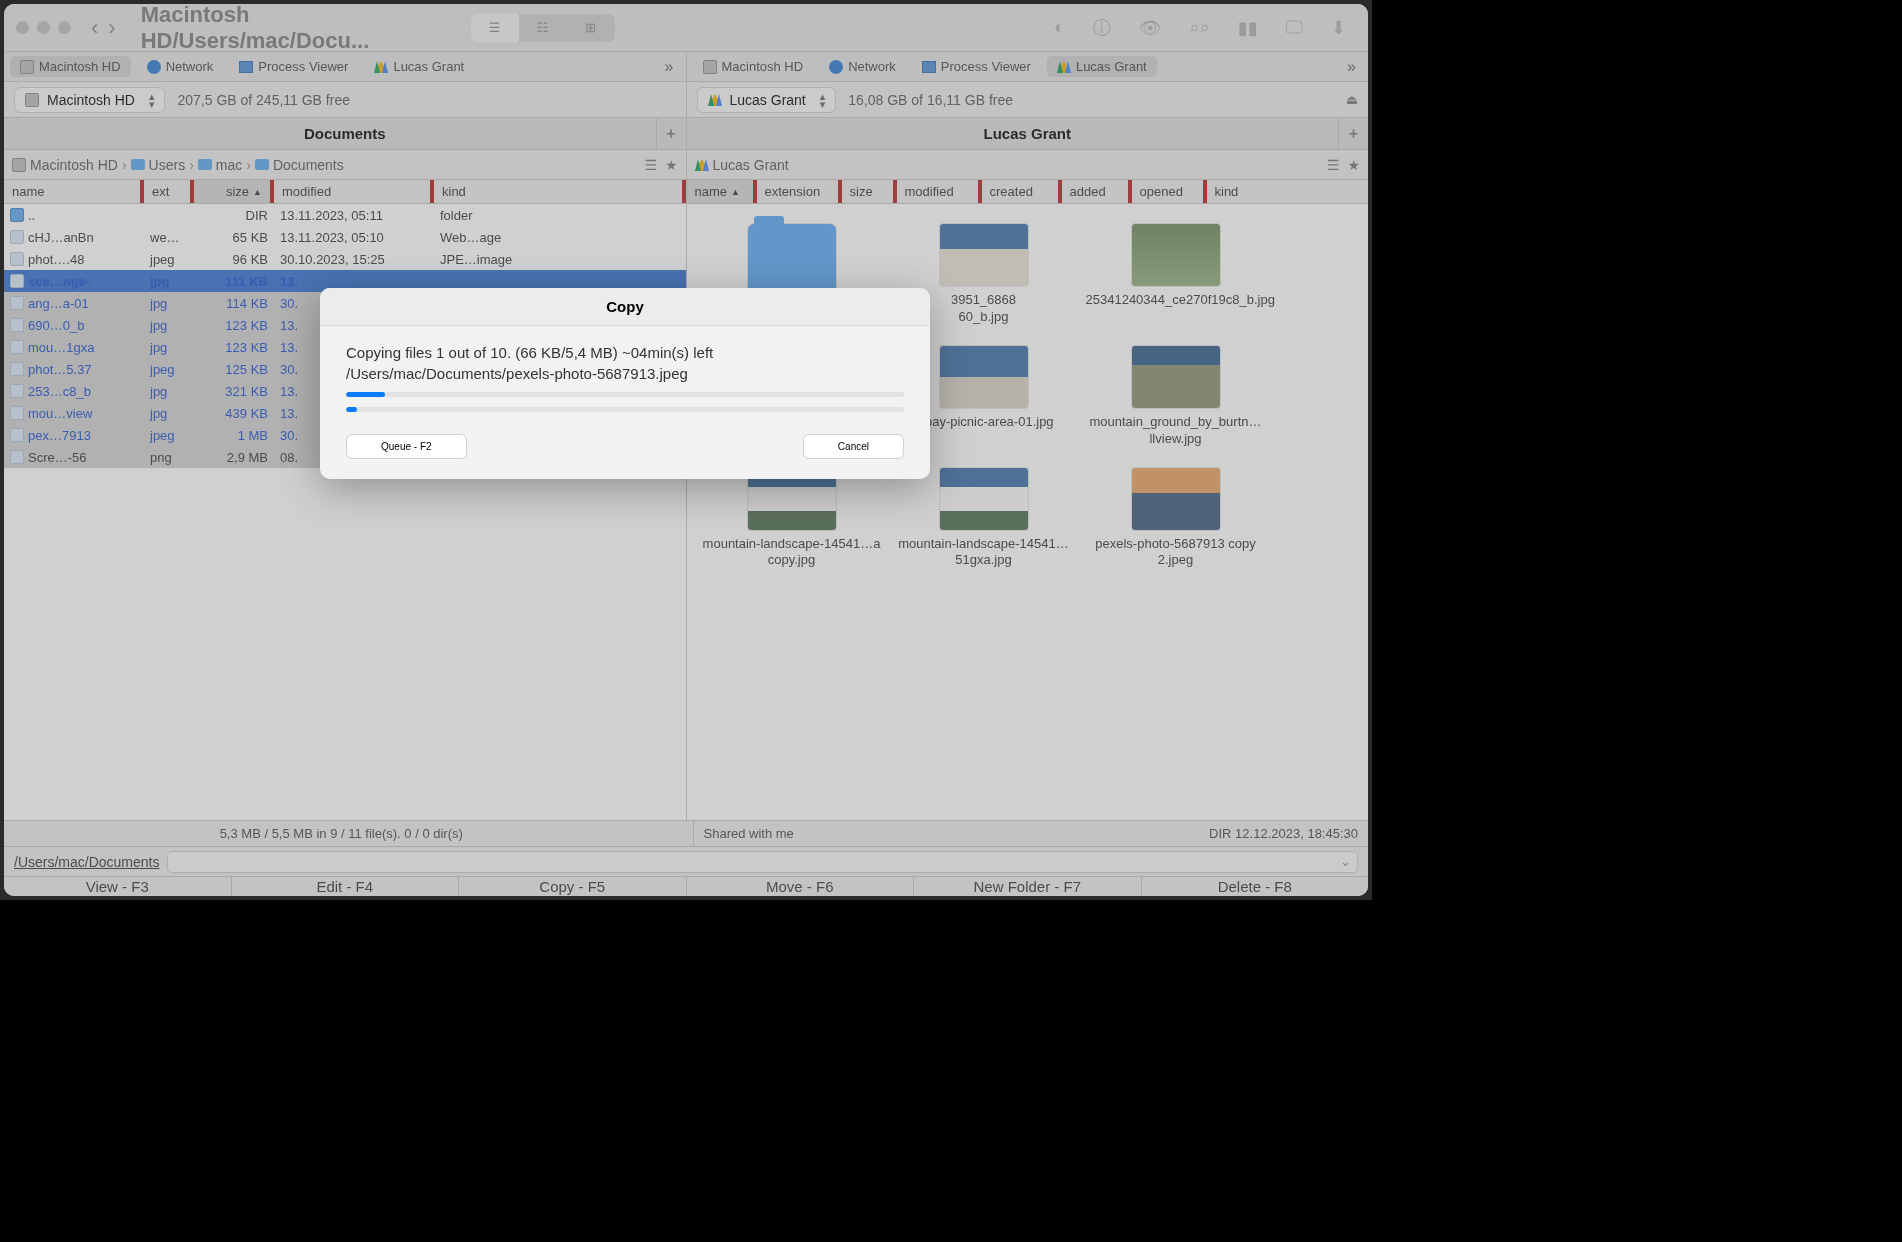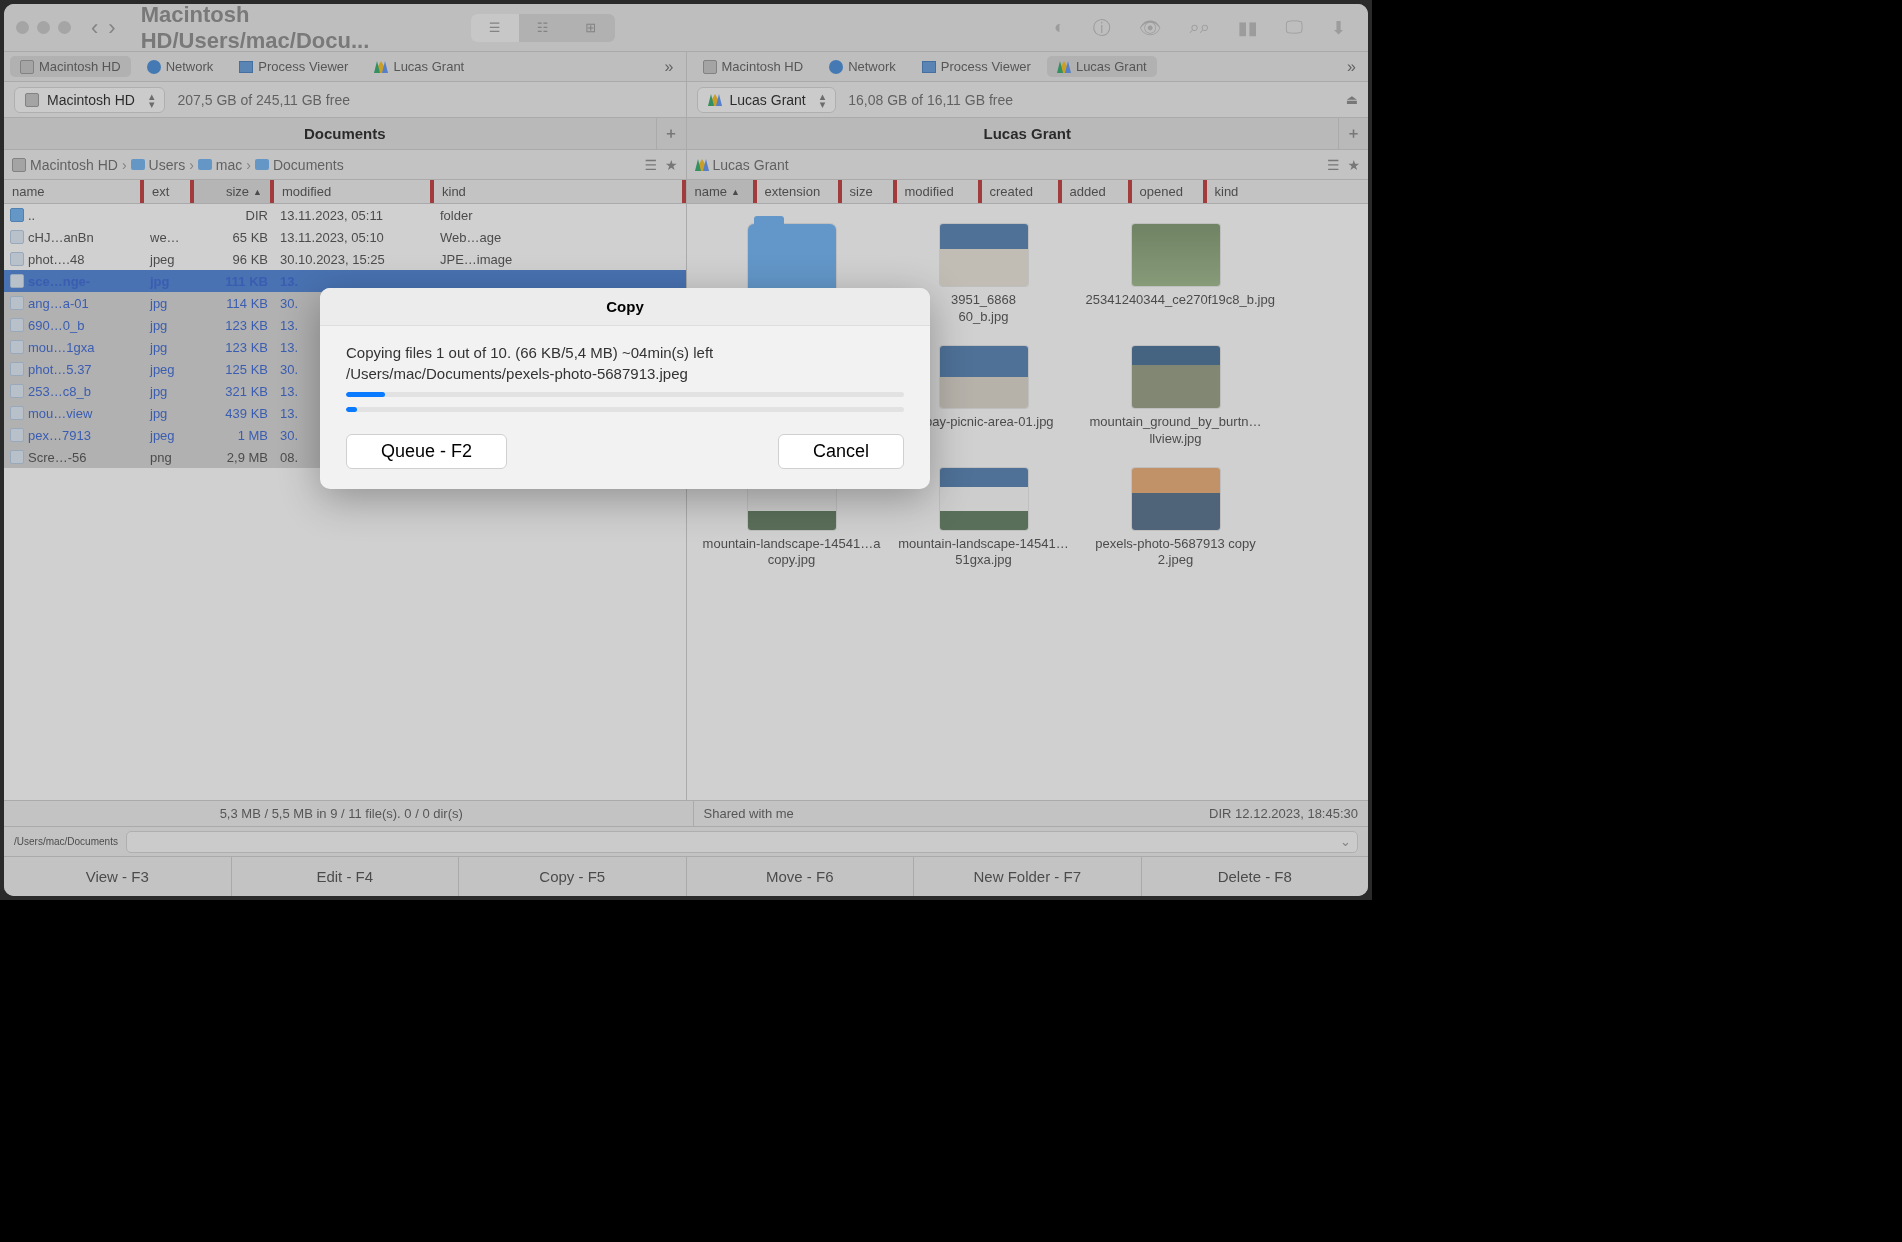--- a/index.html
+++ b/index.html
@@ -112,40 +112,40 @@
 .thumb.m5 { background: linear-gradient(#3a6ea8 30%, #fafafa 30% 70%, #4a6a4a 70%); }
 .thumb.m6 { background: linear-gradient(#e8a060 40%, #3a5a7a 40%); }
 .iconitem .lbl { font-size: 13px; color: #333; text-align: center; line-height: 1.3; max-width: 180px; }
 
 .statusrow { height: 26px; display: flex; background: #ececec; border-top: 1px solid #c5c5c5; font-size: 13px; color: #444; gap: 14px; }
 .stathalf { flex: 1; display: flex; align-items: center; padding: 0 10px; }
 .stathalf + .stathalf { border-left: 1px solid #c5c5c5; }
 .stat-right { margin-left: auto; text-align: center; }
 
 .currpathrow { height: 30px; background: #ececec; border-top: 1px solid #c5c5c5; display: flex; align-items: center; padding: 0 10px; gap: 8px; }
-.currpath { font-size: 10px; color: #333; }
+.currpath { font-size: 14px; color: #333; text-decoration: underline; }
 .cmdfield { flex: 1; height: 22px; background: #f7f7f7; border: 1px solid #cdcdcd; border-radius: 5px; display: flex; align-items: center; justify-content: flex-end; padding: 0 6px; color: #888; }
 
-.fnrow { height: 40px; display: flex; background: #ececec; border-top: 1px solid #c5c5c5; }
+.fnrow { height: 20px; display: flex; background: #ececec; border-top: 1px solid #c5c5c5; }
 .fnbtn { flex: 1; display: flex; align-items: center; justify-content: center; font-size: 15px; color: #333; border-right: 1px solid #c5c5c5; cursor: pointer; }
 .fnbtn:last-child { border-right: none; }
 
 .dim-overlay {
   position: absolute; inset: 0; background: rgba(120,120,120,.35); pointer-events: none;
 }
 .dialog {
   position: absolute; left: 320px; top: 288px; width: 610px; background: #f2f2f2; border-radius: 10px; box-shadow: 0 10px 40px rgba(0,0,0,.3); overflow: hidden;
 }
 .dlg-title { height: 38px; display: flex; align-items: center; justify-content: center; font-weight: 600; font-size: 15px; border-bottom: 1px solid #ddd; background: #ececec; }
 .dlg-body { padding: 18px 26px 20px; }
 .dlg-line { font-size: 15px; color: #333; margin-bottom: 4px; }
 .prog { height: 5px; background: #e2e2e2; border-radius: 3px; margin-top: 10px; overflow: hidden; }
 .prog .bar { height: 100%; background: #0a7bff; border-radius: 3px; }
 .dlg-btns { display: flex; justify-content: space-between; margin-top: 22px; }
-.dlg-btn { background: #fff; border: 1px solid #d0d0d0; border-radius: 6px; padding: 6px 34px; font-size: 18px; cursor: pointer; }
+.dlg-btn { background: #fff; border: 1px solid #d0d0d0; border-radius: 6px; padding: 6px 34px; font-size: 10px; cursor: pointer; }
 .ico-hd { width: 14px; height: 14px; background: #bcbcbc; border: 1px solid #888; border-radius: 2px; }
 .ico-net { width: 14px; height: 14px; border-radius: 50%; background: #2a7ad4; }
 .ico-app { width: 14px; height: 12px; background: #4a8ad4; border: 1px solid #2a6ab4; }
 .ico-gd { width: 0; height: 0; border-left: 7px solid transparent; border-right: 7px solid transparent; border-bottom: 12px solid #f4b400; position: relative; }
 .ico-gd::after { content: ""; position: absolute; left: -7px; top: 0; border-left: 3.5px solid transparent; border-right: 3.5px solid transparent; border-bottom: 12px solid #0f9d58; }
 .ico-gd::before { content: ""; position: absolute; right: -7px; top: 0; border-left: 3.5px solid transparent; border-right: 3.5px solid transparent; border-bottom: 12px solid #4285f4; }
 .ico-fold { width: 14px; height: 11px; background: #5aa7f0; border-radius: 2px; }
 </style>
 </head>
 <body>

